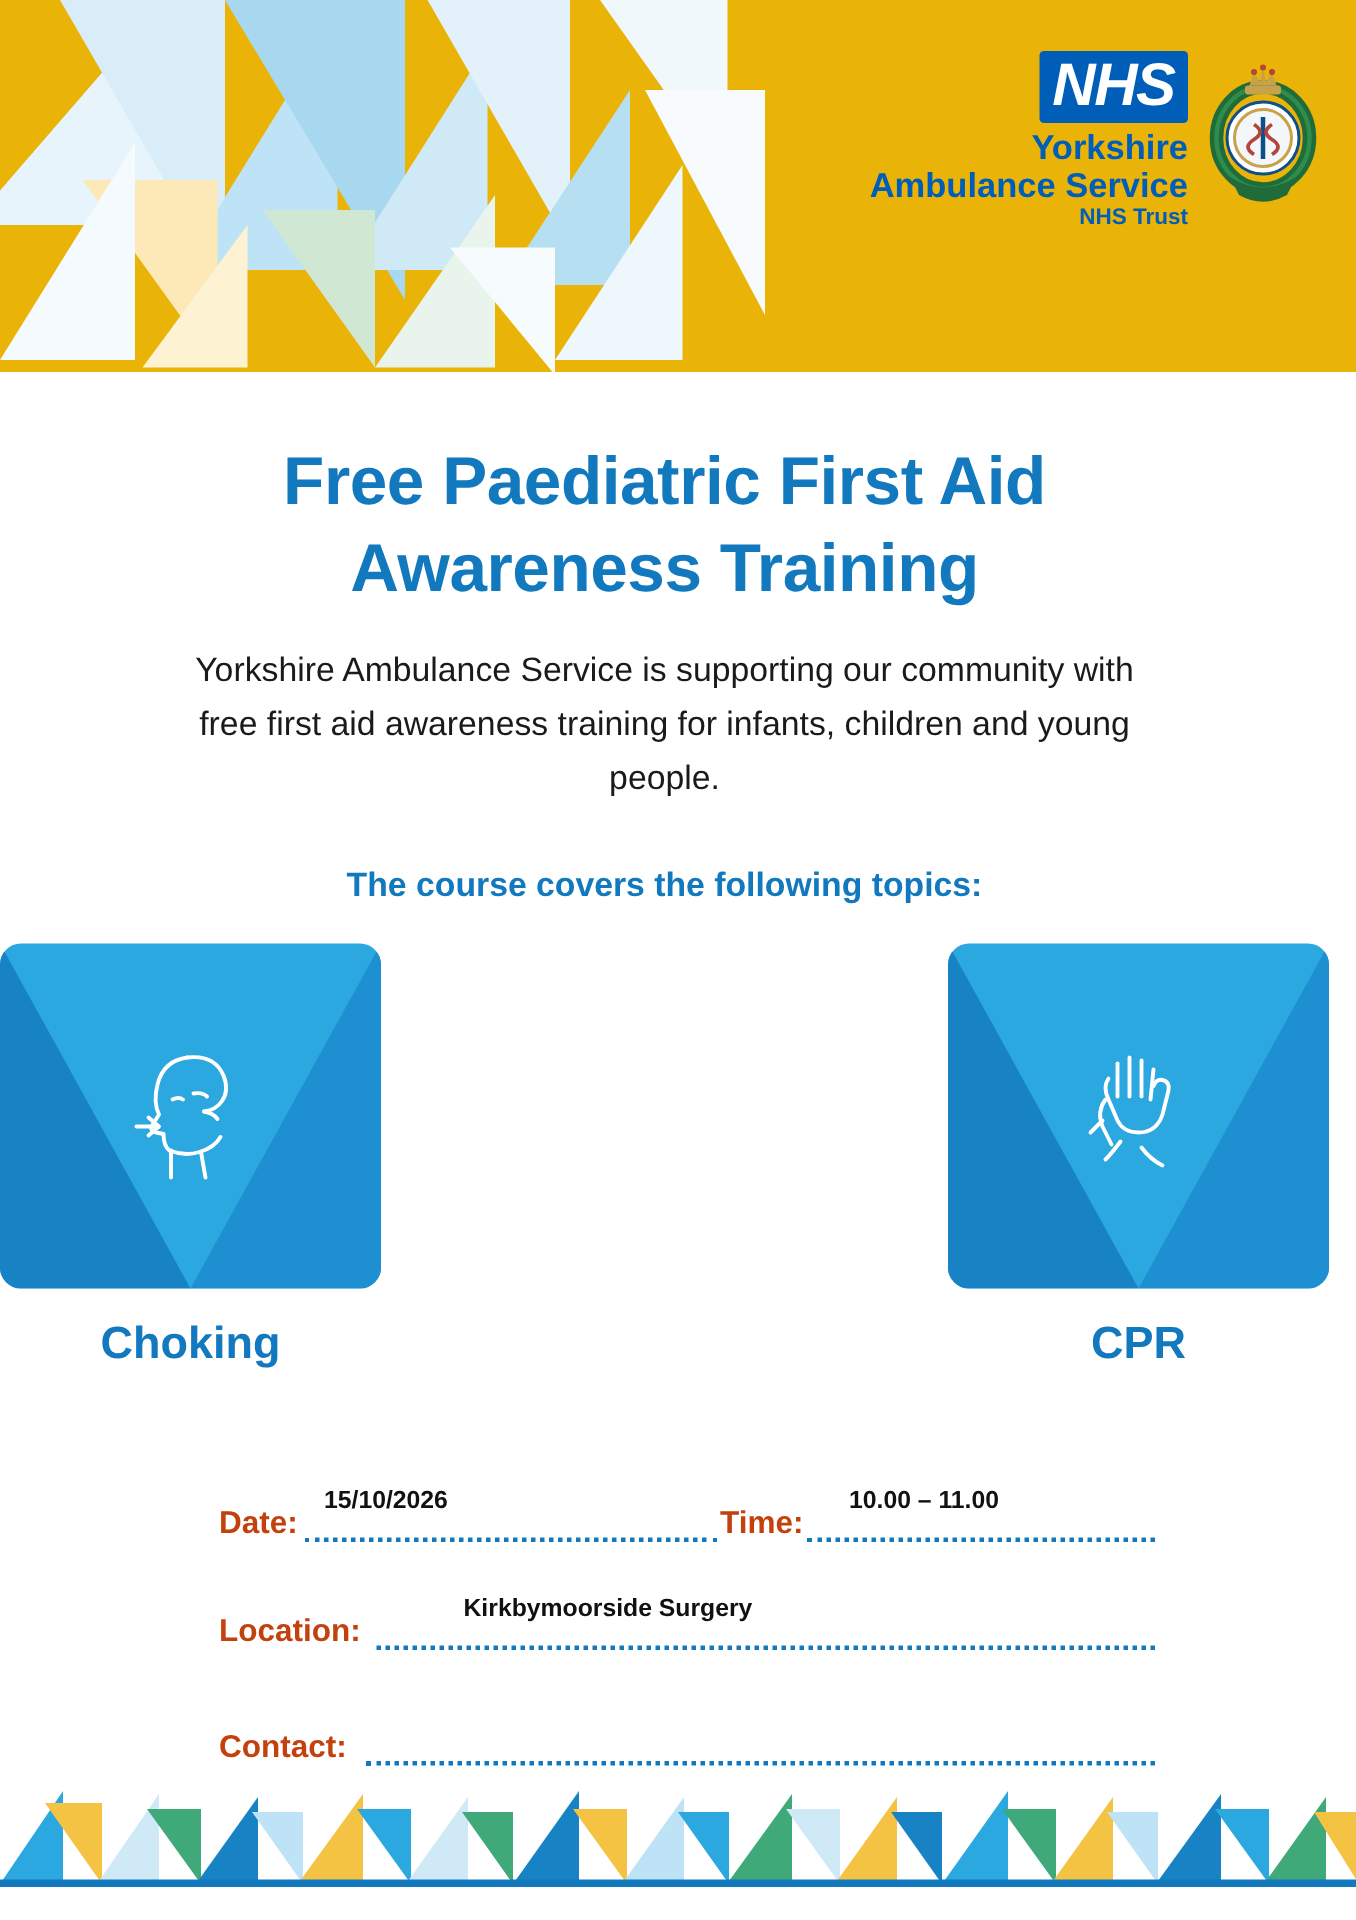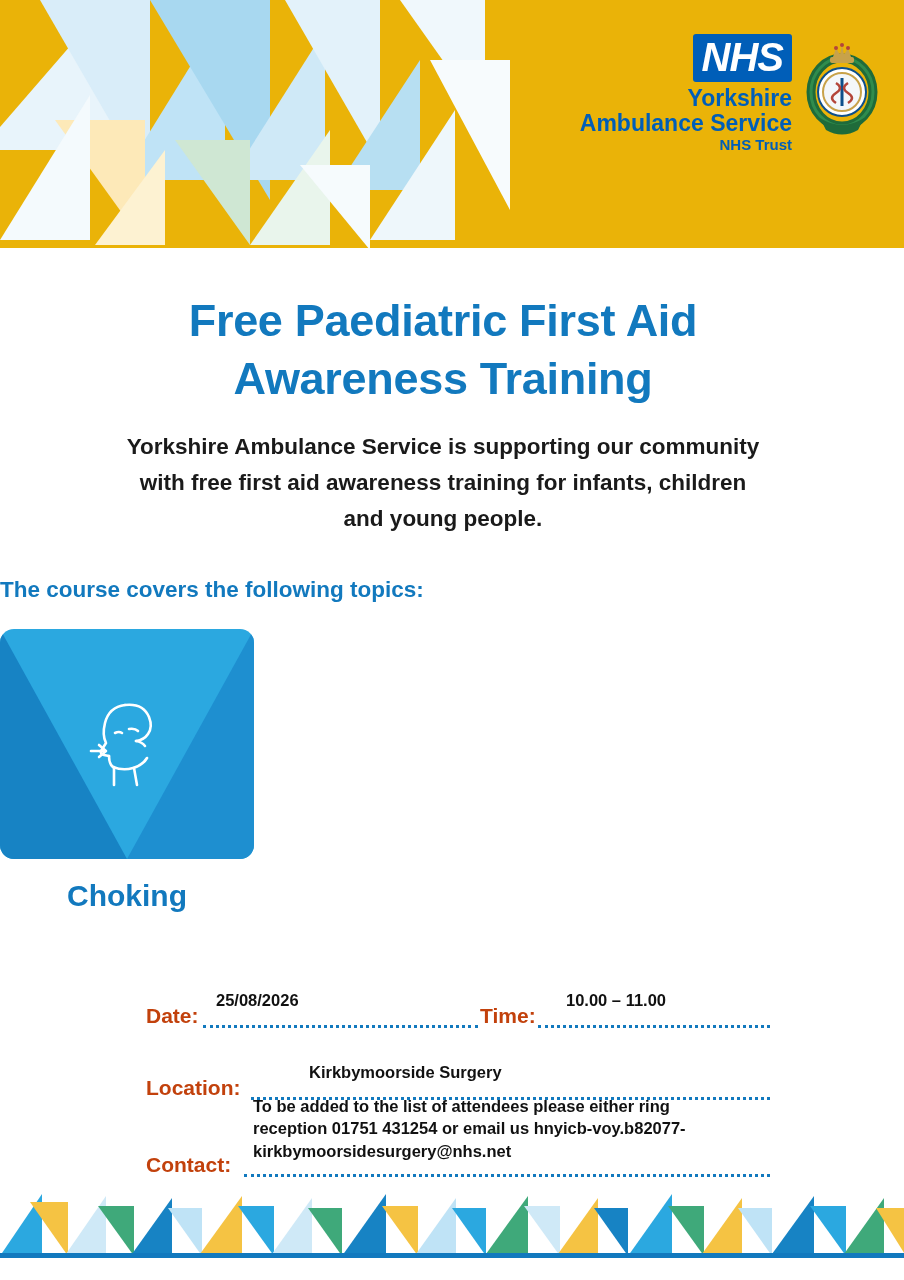--- a/index.html
+++ b/index.html
@@ -100,29 +100,30 @@
     font-size: 45px;
     font-weight: bold;
     text-align: center;
     line-height: 1.28;
     margin: 44px 90px 0 90px;
     letter-spacing: -0.3px;
   }
   .subtitle {
     color: #1a1a1a;
     font-size: 22.5px;
-    font-weight: bold;
+    font-weight: normal;
     text-align: center;
     line-height: 1.6;
     margin: 22px 120px 0 120px;
   }
   .covers {
     color: #1279BE;
     font-size: 22.5px;
     font-weight: bold;
+    text-align: center;
     margin-top: 40px;
   }
 
   
   .tiles {
     display: flex;
     justify-content: space-between;
     gap: 94px;
     margin-top: 26px;
   }
@@ -291,41 +292,60 @@
               <path d="M47 78 l0 18"></path>
               <path d="M67 79 l3 17"></path>
               <path d="M24 62 l14 0"></path>
               <path d="M32 56 l7 6 l-7 6"></path>
             </g>
           </svg>
         </div>
         <div class="tile-label">Choking</div>
       </div>
 
+      <div class="tile-col">
+        <div class="tile">
+          <div class="wedge-left"></div>
+          <div class="wedge-right"></div>
+          <svg width="120" height="110" viewBox="0 0 120 110">
+            <g fill="none" stroke="#ffffff" stroke-width="2.6" stroke-linecap="round" stroke-linejoin="round">
+              <path d="M46 20 l0 22"></path>
+              <path d="M54 16 l0 26"></path>
+              <path d="M62 18 l0 24"></path>
+              <path d="M70 24 l-2 20"></path>
+              <path d="M40 30 q-4 6 0 14 l6 14 q4 8 14 8 q12 0 16 -12 l4 -16 q1 -6 -4 -7 q-4 -1 -6 4"></path>
+              <path d="M38 44 q-6 8 -2 18 l6 12"></path>
+              <path d="M48 72 q-6 8 -10 12"></path>
+              <path d="M62 76 q6 8 14 12"></path>
+              <path d="M36 58 l-8 8"></path>
+            </g>
+          </svg>
+        </div>
+        <div class="tile-label">CPR</div>
+      </div>
 
     </div>
   </div>
 
   <div class="details">
 
     <div class="field-label" style="left:146px;top:29px;">Date:</div>
     <div class="dots" style="left:203px;top:48px;width:275px;"></div>
-    <div class="field-value" style="left:216px;top:14px;">25/08/2026</div>
+    <div class="field-value" style="left:216px;top:14px;">15/10/2026</div>
 
     <div class="field-label" style="left:480px;top:29px;">Time:</div>
     <div class="dots" style="left:538px;top:48px;width:232px;"></div>
     <div class="field-value" style="left:566px;top:14px;text-align:center;">10.00 – 11.00</div>
 
     <div class="field-label" style="left:146px;top:101px;">Location:</div>
     <div class="dots" style="left:251px;top:120px;width:519px;"></div>
     <div class="field-value" style="left:309px;top:86px;">Kirkbymoorside Surgery</div>
 
     <div class="field-label" style="left:146px;top:178px;">Contact:</div>
     <div class="dots" style="left:244px;top:197px;width:526px;"></div>
-    <div class="field-value" style="left:253px;top:120px;width:470px;">To be added to the list of attendees please either ring reception 01751 431254 or email us hnyicb-voy.b82077-kirkbymoorsidesurgery@nhs.net</div>
 
   </div>
 
   <div class="bottom-band">
     <div class="tri" style="left:0px;top:4px;border-width:0 0 62px 42px;border-color:transparent transparent #2BA8E0 transparent;"></div>
     <div class="tri" style="left:30px;top:12px;border-width:0 38px 54px 0;border-color:transparent #f5c343 transparent transparent;"></div>
     <div class="tri" style="left:66px;top:6px;border-width:0 0 58px 40px;border-color:transparent transparent #cfe9f7 transparent;"></div>
     <div class="tri" style="left:98px;top:16px;border-width:0 36px 50px 0;border-color:transparent #3fa97a transparent transparent;"></div>
     <div class="tri" style="left:132px;top:8px;border-width:0 0 56px 40px;border-color:transparent transparent #1783C4 transparent;"></div>
     <div class="tri" style="left:168px;top:18px;border-width:0 34px 48px 0;border-color:transparent #bfe3f6 transparent transparent;"></div>

